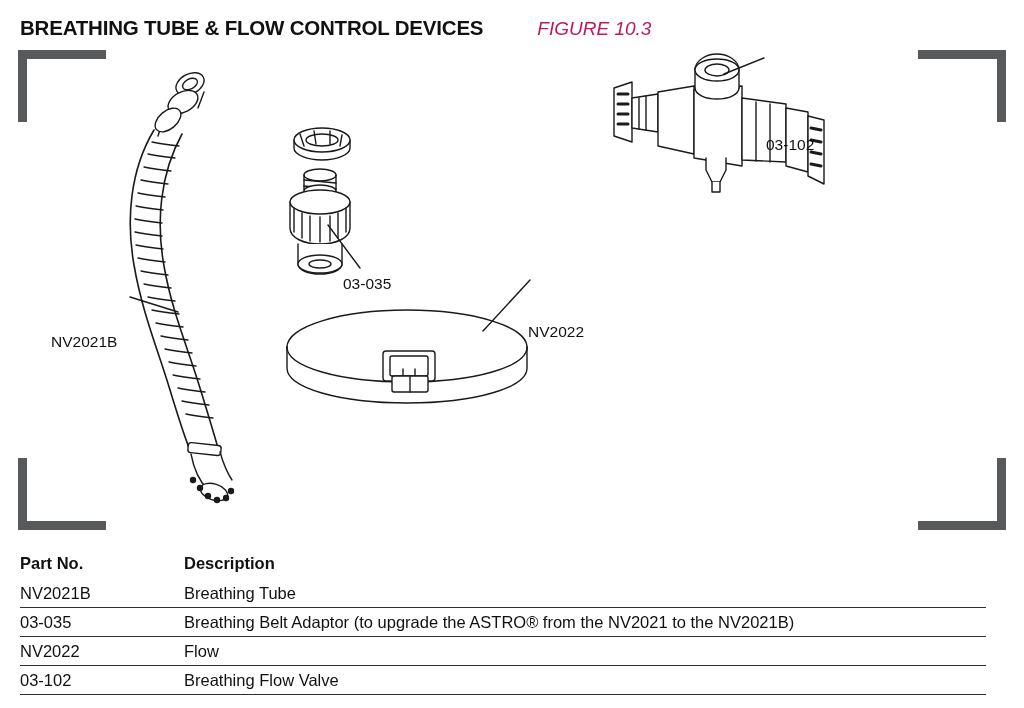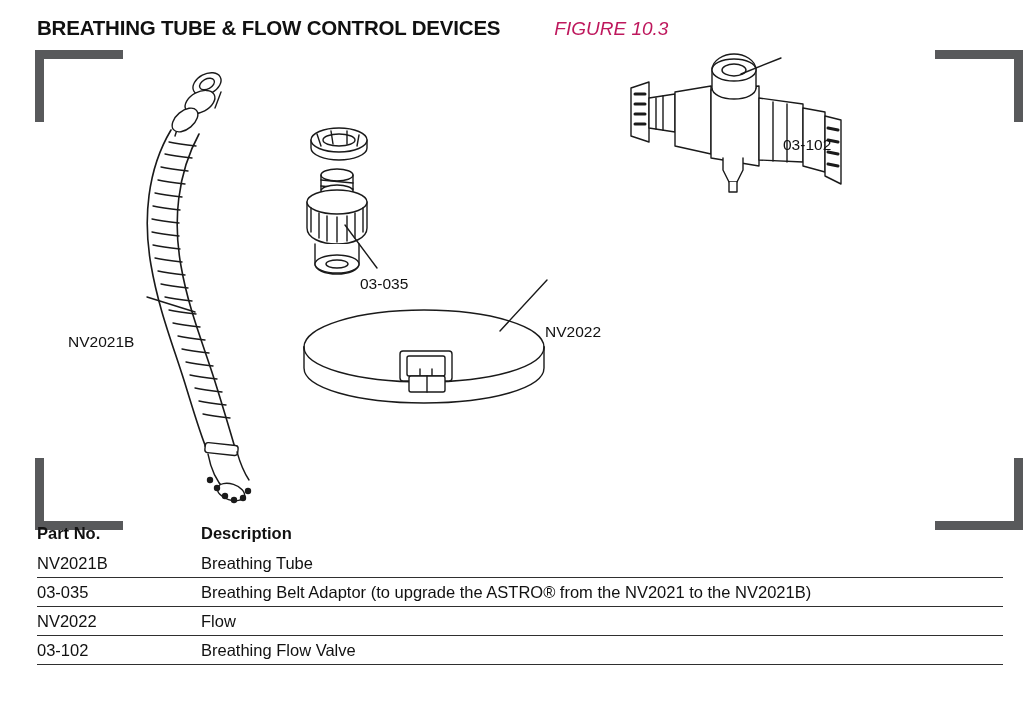--- a/index.html
+++ b/index.html
@@ -12,21 +12,20 @@
     height: 708px;
     font-family: "Liberation Sans", sans-serif;
     color: #1a1a1a;
     position: relative;
     overflow: hidden;
   }
   .page {
     position: relative;
     width: 944px;
     height: 708px;
-    margin-left: 17px;
   }
 
   
   .header {
     position: absolute;
     left: 20px;
     top: 16px;
     width: 984px;
     display: flex;
     align-items: baseline;
@@ -92,21 +91,21 @@
   }
   .callout-nv2021b { left: 33px;  top: 283px; }
   .callout-03035   { left: 325px; top: 225px; }
   .callout-nv2022  { left: 510px; top: 273px; }
   .callout-03102   { left: 748px; top: 86px;  }
 
   
   .table-wrap {
     position: absolute;
     left: 20px;
-    top: 524px;
+    top: 554px;
     width: 966px;
   }
   table.parts {
     border-collapse: collapse;
     width: 966px;
     table-layout: fixed;
   }
   table.parts th {
     text-align: left;
     font-size: 16.5px;

